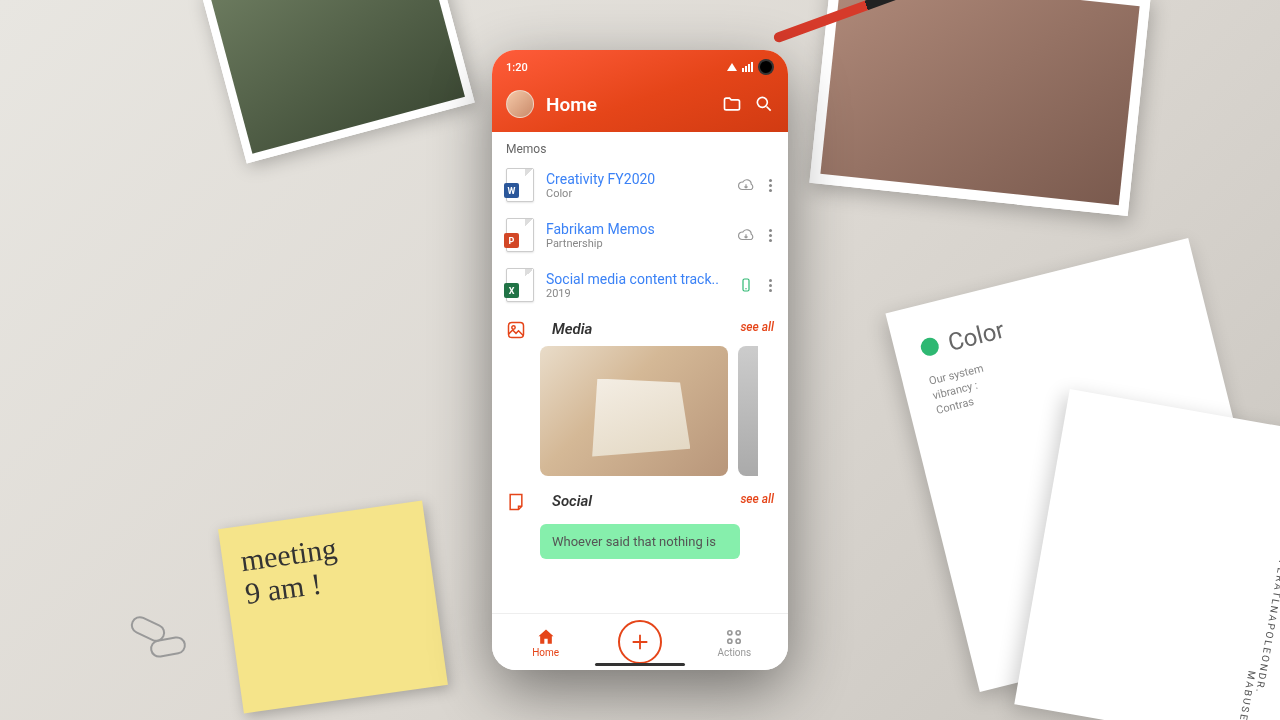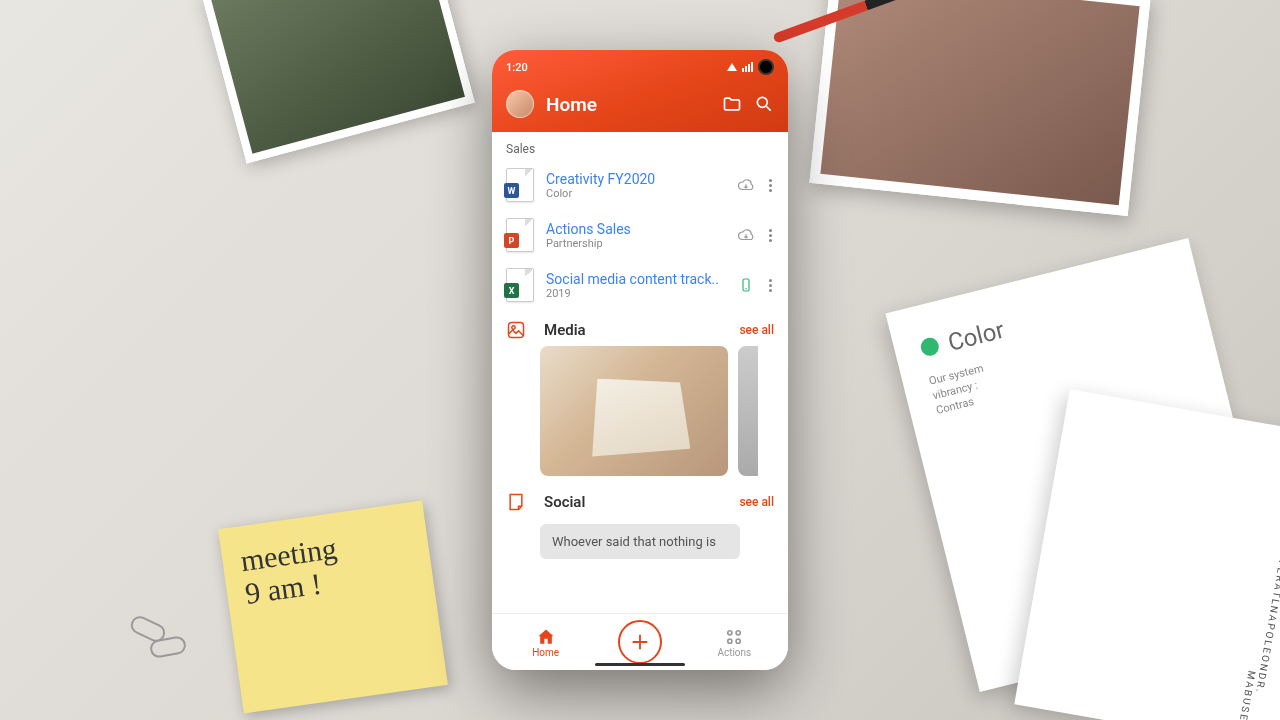--- a/index.html
+++ b/index.html
@@ -74,32 +74,32 @@
   .word .badge{background:#2b579a;}
   .ppt .badge{background:#d24726;}
   .xls .badge{background:#217346;}
   .finfo{flex:1;min-width:0;}
   .fname{font-size:14px;color:#3b82f6;white-space:nowrap;overflow:hidden;text-overflow:ellipsis;}
   .fsub{font-size:11px;color:#888;}
   .ricon{width:18px;height:18px;flex:none;color:#888;}
   .dots{display:flex;flex-direction:column;gap:2px;flex:none;padding:0 2px;}
   .dots i{width:3px;height:3px;border-radius:50%;background:#888;}
 
-  .sect-head{display:flex;align-items:center;gap:18px;padding:10px 14px 6px;}
+  .sect-head{display:flex;align-items:flex-start;gap:26px;padding:10px 14px 6px;font-style:italic;}
   .sect-icn{width:20px;height:20px;color:#e54519;}
   .sect-title{font-size:15px;font-weight:600;color:#333;flex:1;}
   .sect-link{font-size:12px;color:#e54519;font-weight:500;}
 
   .media-row{display:flex;gap:10px;padding:0 14px 6px 48px;}
   .thumb{width:188px;height:130px;border-radius:8px;flex:none;background:linear-gradient(135deg,#e9dcc9 0%,#d4b896 40%,#b8967a 100%);position:relative;overflow:hidden;}
   .thumb::after{content:"";position:absolute;inset:25% 20% 15% 25%;background:linear-gradient(160deg,#f7f3ec,#e6ddc9);clip-path:polygon(10% 0,90% 5%,100% 90%,5% 100%);opacity:.9;}
   .thumb2{width:20px;height:130px;border-radius:8px 0 0 8px;background:linear-gradient(180deg,#ccc,#aaa);flex:none;}
 
   .notes-area{padding:0 14px;}
-  .note-chip{margin:6px 34px 0 34px;background:#e5e5e5;border-radius:6px;padding:10px 12px;font-size:13px;color:#555;white-space:nowrap;overflow:hidden;}
+  .note-chip{margin:6px 34px 0 34px;background:#86efac;border-radius:6px;padding:10px 12px;font-size:13px;color:#555;white-space:nowrap;overflow:hidden;}
 
   .navbar{height:56px;border-top:1px solid #eee;display:flex;align-items:center;justify-content:space-around;background:#fff;position:relative;}
   .navitem{display:flex;flex-direction:column;align-items:center;gap:2px;font-size:10px;color:#999;width:70px;}
   .navitem.active{color:#e54519;}
   .navicon{width:20px;height:18px;}
   .fab{width:40px;height:40px;border-radius:50%;border:2px solid #e54519;background:#fff;display:flex;align-items:center;justify-content:center;color:#e54519;font-size:24px;font-weight:300;}
   .gest{position:absolute;bottom:4px;left:50%;transform:translateX(-50%);width:90px;height:3px;border-radius:2px;background:#333;}
 
   svg{display:block;}
 </style>
@@ -159,21 +159,21 @@
         <div class="hicon">
           <svg viewBox="0 0 24 24" fill="none" stroke="#fff" stroke-width="2">
               <circle cx="10" cy="10" r="6"></circle>
               <path d="m20 20-5-5"></path>
             </svg>
         </div>
       </div>
     </div>
 
     <div class="content">
-      <div class="sect-label">Sales</div>
+      <div class="sect-label">Memos</div>
 
       <div class="row">
         <div class="ficon word">
             <div class="badge">W</div>
           </div>
         <div class="finfo">
           <div class="fname">Creativity FY2020</div>
           <div class="fsub">Color</div>
         </div>
         <div class="ricon">
@@ -187,21 +187,21 @@
             <i></i>
             <i></i>
           </div>
       </div>
 
       <div class="row">
         <div class="ficon ppt">
             <div class="badge">P</div>
           </div>
         <div class="finfo">
-          <div class="fname">Actions Sales</div>
+          <div class="fname">Fabrikam Memos</div>
           <div class="fsub">Partnership</div>
         </div>
         <div class="ricon">
           <svg viewBox="0 0 24 24" fill="none" stroke="#999" stroke-width="1.6">
               <path d="M7 18a5 5 0 1 1 .8-9.94A6 6 0 0 1 19 11a4 4 0 0 1 0 7H7z"></path>
               <path d="M12 11v5m0 0-2-2m2 2 2-2"></path>
             </svg>
         </div>
         <div class="dots">
             <i></i>

